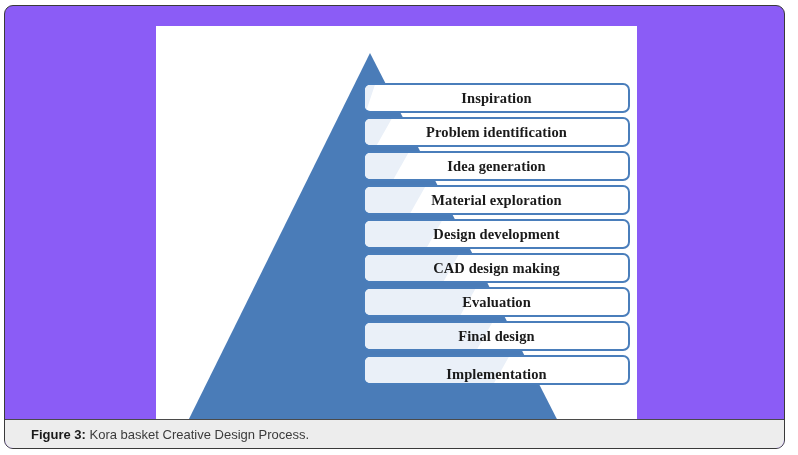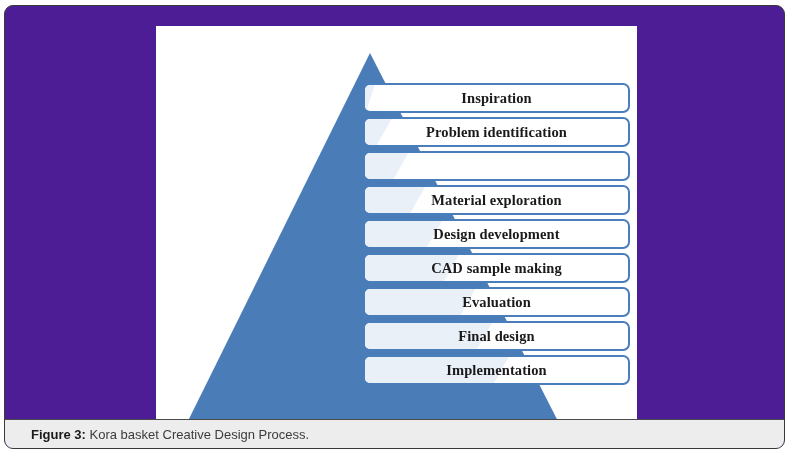--- a/index.html
+++ b/index.html
@@ -14,21 +14,21 @@
     font-family: "Liberation Sans", sans-serif;
   }
 
   #figure-frame {
     position: absolute;
     left: 4px;
     top: 5px;
     width: 781px;
     height: 444px;
     box-sizing: border-box;
-    background: #4c1d95;
+    background: #8b5cf6;
     border: 1px solid #3a3a3a;
     border-radius: 9px;
     overflow: hidden;
   }
 
   
   #diagram-canvas {
     position: absolute;
     left: 151px;
     top: 20px;
@@ -141,58 +141,59 @@
         <svg class="box-tint" viewBox="0 0 267 30" preserveAspectRatio="none">
           <polygon points="0,0 27,0 10,30 0,30" fill="#eaf0f8"></polygon>
         </svg>
         <span class="stage-label">Problem identification</span>
       </div>
 
       <div class="stage-box" style="border-color: rgb(74, 126, 187); background: rgb(255, 255, 255);">
         <svg class="box-tint" viewBox="0 0 267 30" preserveAspectRatio="none">
           <polygon points="0,0 44,0 27,30 0,30" fill="#eaf0f8"></polygon>
         </svg>
+        <span class="stage-label">Idea generation</span>
       </div>
 
       <div class="stage-box" style="border-color: rgb(74, 126, 187); background: rgb(255, 255, 255); text-align: right;">
         <svg class="box-tint" viewBox="0 0 267 30" preserveAspectRatio="none">
           <polygon points="0,0 61,0 44,30 0,30" fill="#eaf0f8"></polygon>
         </svg>
         <span class="stage-label">Material exploration</span>
       </div>
 
       <div class="stage-box" style="border-color: rgb(74, 126, 187); background: rgb(255, 255, 255);">
         <svg class="box-tint" viewBox="0 0 267 30" preserveAspectRatio="none">
           <polygon points="0,0 78,0 61,30 0,30" fill="#eaf0f8"></polygon>
         </svg>
         <span class="stage-label">Design development</span>
       </div>
 
       <div class="stage-box" style="border-color: rgb(74, 126, 187); background: rgb(255, 255, 255);">
         <svg class="box-tint" viewBox="0 0 267 30" preserveAspectRatio="none">
           <polygon points="0,0 95,0 78,30 0,30" fill="#eaf0f8"></polygon>
         </svg>
-        <span class="stage-label">CAD sample making</span>
+        <span class="stage-label">CAD design making</span>
       </div>
 
       <div class="stage-box" style="border-color: rgb(74, 126, 187); background: rgb(255, 255, 255);">
         <svg class="box-tint" viewBox="0 0 267 30" preserveAspectRatio="none">
           <polygon points="0,0 112,0 95,30 0,30" fill="#eaf0f8"></polygon>
         </svg>
         <span class="stage-label">Evaluation</span>
       </div>
 
       <div class="stage-box" style="border-color: rgb(74, 126, 187); background: rgb(255, 255, 255);">
         <svg class="box-tint" viewBox="0 0 267 30" preserveAspectRatio="none">
           <polygon points="0,0 129,0 112,30 0,30" fill="#eaf0f8"></polygon>
         </svg>
         <span class="stage-label">Final design</span>
       </div>
 
-      <div class="stage-box" style="border-color: rgb(74, 126, 187); background: rgb(255, 255, 255);">
+      <div class="stage-box" style="border-color: rgb(74, 126, 187); background: rgb(255, 255, 255); align-items: flex-end;">
         <svg class="box-tint" viewBox="0 0 267 30" preserveAspectRatio="none">
           <polygon points="0,0 146,0 129,30 0,30" fill="#eaf0f8"></polygon>
         </svg>
         <span class="stage-label">Implementation</span>
       </div>
 
     </div>
   </div>
 
   <div id="caption-bar">

